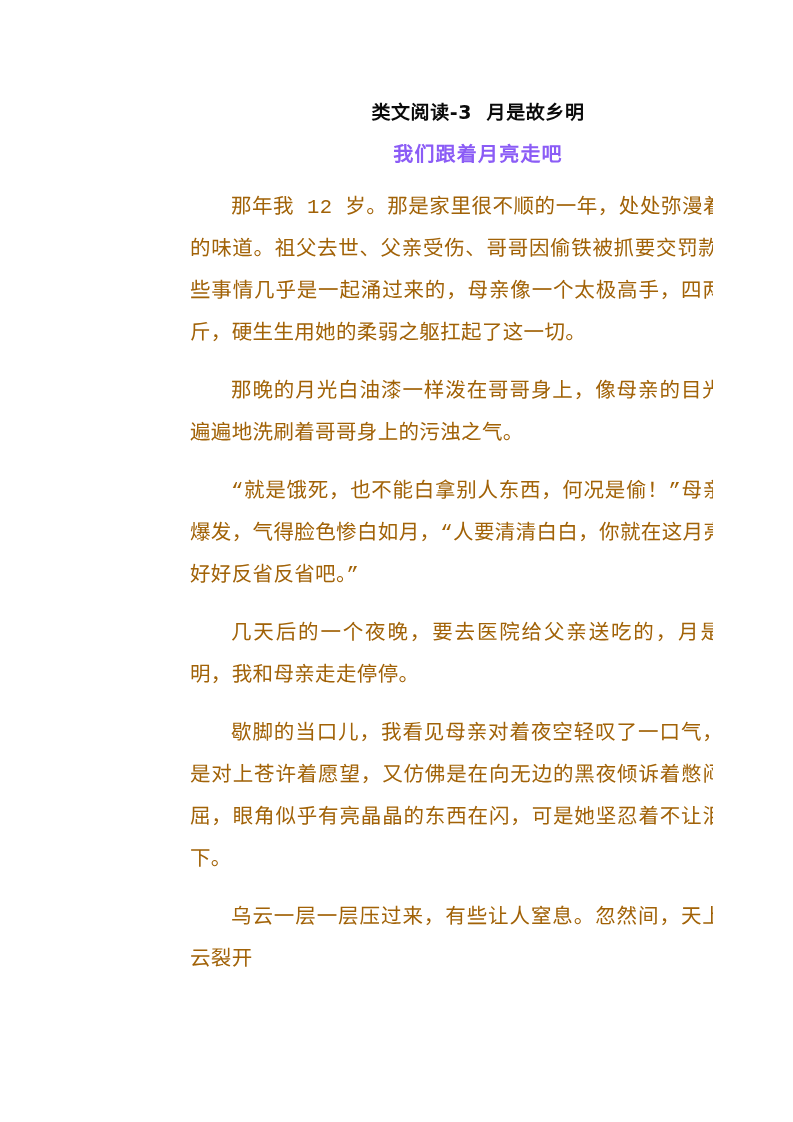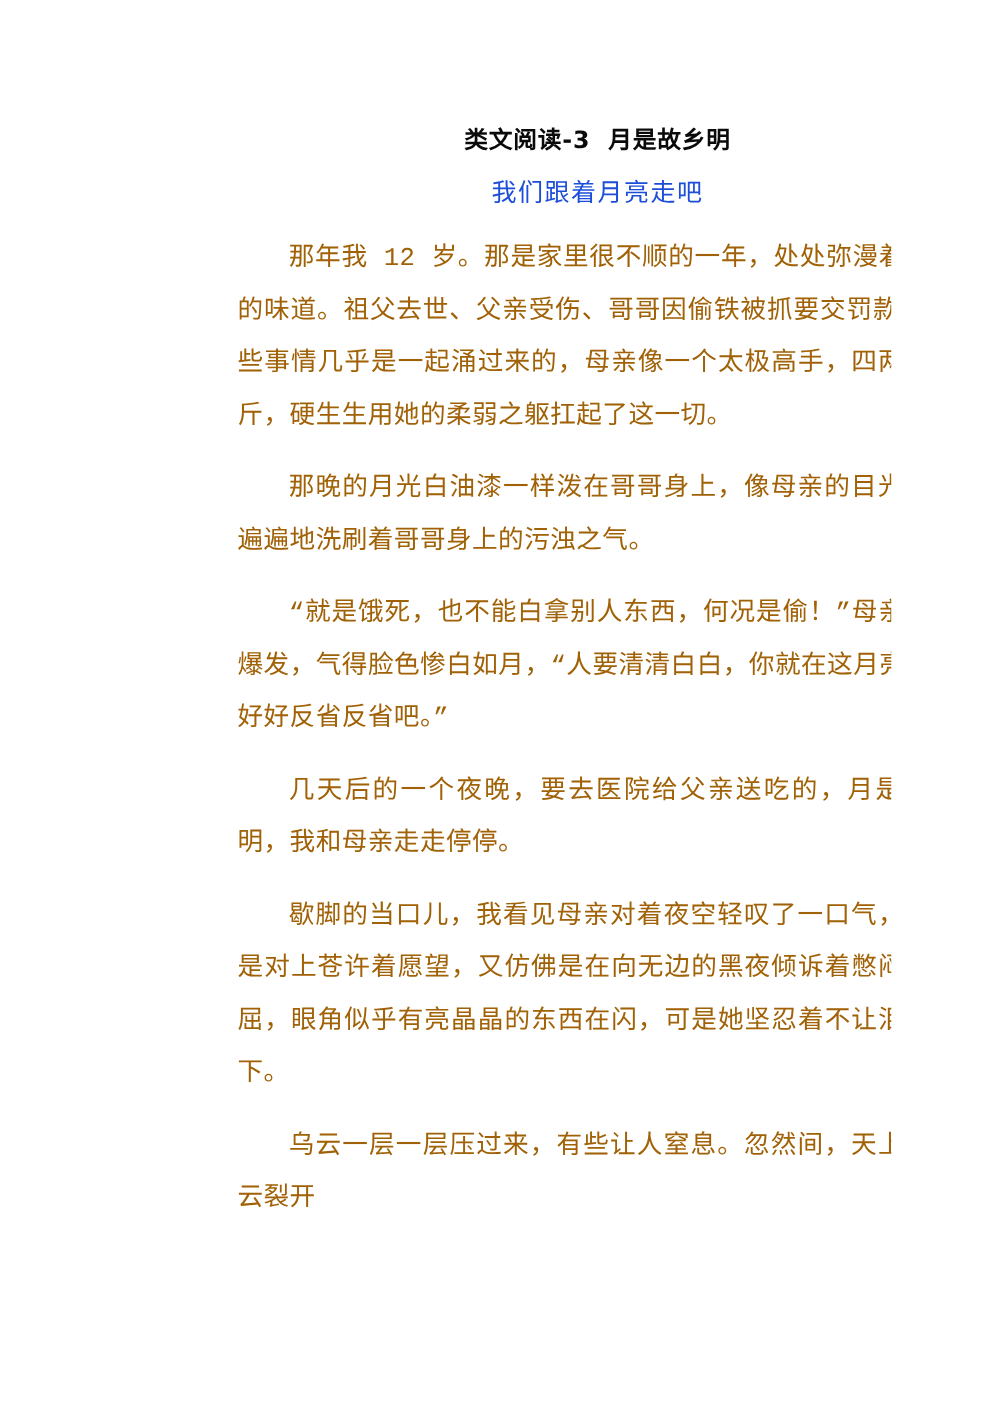--- a/index.html
+++ b/index.html
@@ -34,24 +34,24 @@
     color: #0a0a0a;
     text-align: center;
     margin: 0;
     padding-top: 99px;
     letter-spacing: 0.6px;
     white-space: pre;
   }
 
   .doc-subtitle {
     font-family: "DejaVu Serif", "Liberation Serif", serif;
-    font-weight: 400;
+    font-weight: 700;
     font-size: 20px;
     line-height: 28px;
-    color: #1d4ed8;
+    color: #8b5cf6;
     text-align: center;
     margin: 0;
     padding-top: 15px;
     letter-spacing: 1.2px;
   }
 
   .body-block {
     margin-top: 19px;
   }
 

